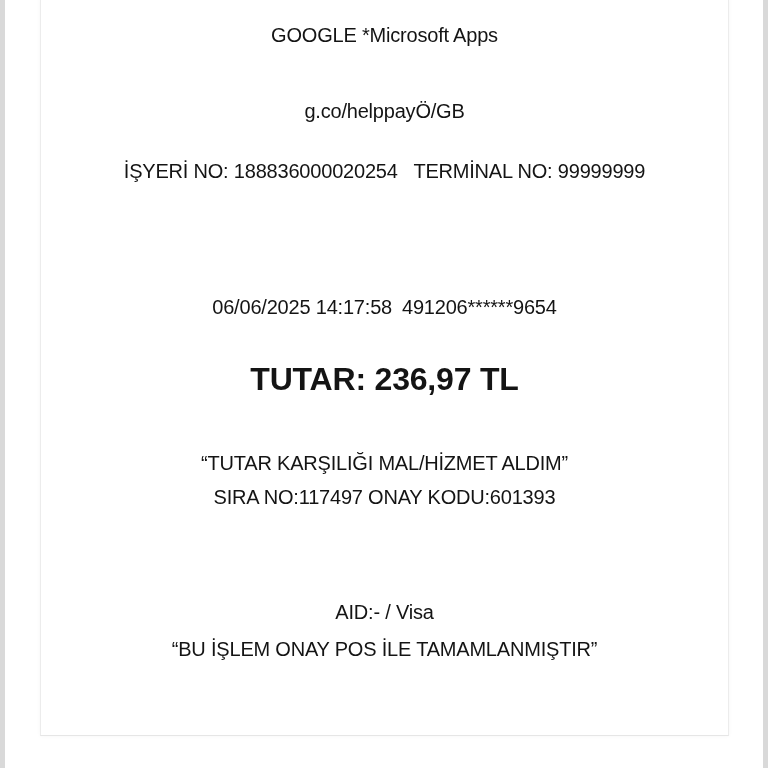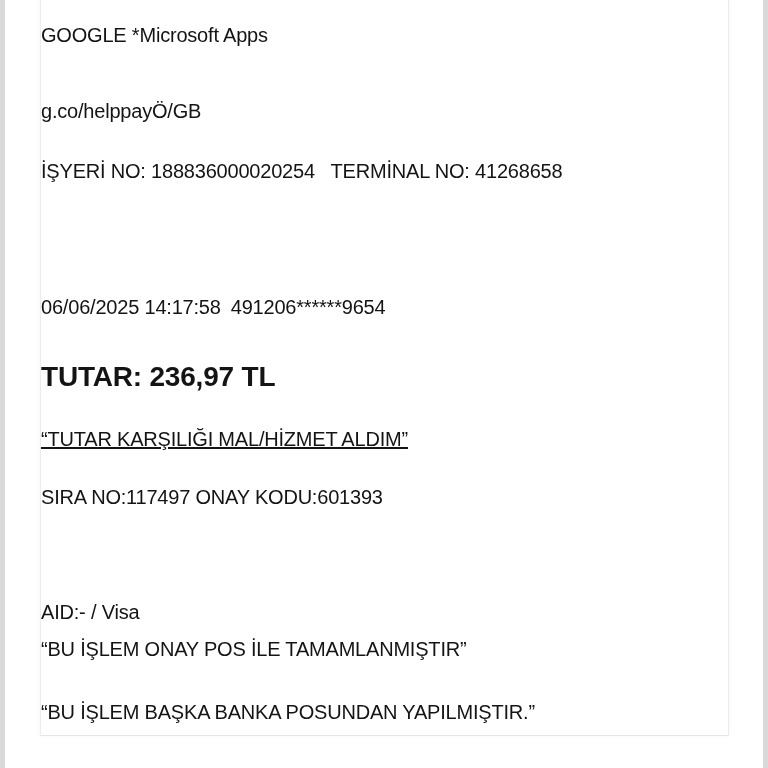--- a/index.html
+++ b/index.html
@@ -36,44 +36,44 @@
       background: #ffffff;
       border-left: 1px solid #ececec;
       border-right: 1px solid #ececec;
       border-bottom: 1px solid #e6e6e6;
       box-shadow: 0 0 4px rgba(0,0,0,0.04);
     }
     .line {
       position: absolute;
       left: 0;
       width: 100%;
+      text-align: center;
       white-space: pre;
       font-size: 20px;
       letter-spacing: -0.2px;
       color: #141414;
     }
     .bold { font-weight: bold; }
-    .amount { font-size: 28px; font-weight: bold; }
+    .amount { font-size: 32px; font-weight: bold; }
     .card { margin-left: 10px; }
   </style>
 </head>
 <body>
 
 <div class="edge-left"></div>
 <div class="edge-right"></div>
 
 <div class="page">
   <div class="line" style="top:26px;">GOOGLE *Microsoft Apps</div>
   <div class="line" style="top:102px;">g.co/helppayÖ/GB</div>
-  <div class="line" style="top:162px;">İŞYERİ NO: 188836000020254   TERMİNAL NO: 41268658</div>
+  <div class="line" style="top:162px;">İŞYERİ NO: 188836000020254   TERMİNAL NO: 99999999</div>
 
   <div class="line" style="top:298px;"><span>06/06/2025 14:17:58</span><span class="card">491206******9654</span></div>
 
   <div class="line amount" style="top:363px;">TUTAR: 236,97 TL</div>
 
-  <div class="line" style="top:430px;text-decoration:underline;">“TUTAR KARŞILIĞI MAL/HİZMET ALDIM”</div>
+  <div class="line" style="top:454px;">“TUTAR KARŞILIĞI MAL/HİZMET ALDIM”</div>
 
   <div class="line" style="top:488px;">SIRA NO:117497 ONAY KODU:601393</div>
   <div class="line" style="top:603px;">AID:- / Visa</div>
   <div class="line" style="top:640px;">“BU İŞLEM ONAY POS İLE TAMAMLANMIŞTIR”</div>
 
-  <div class="line" style="top:703px;">“BU İŞLEM BAŞKA BANKA POSUNDAN YAPILMIŞTIR.”</div>
 </div>
 
 </body></html>

